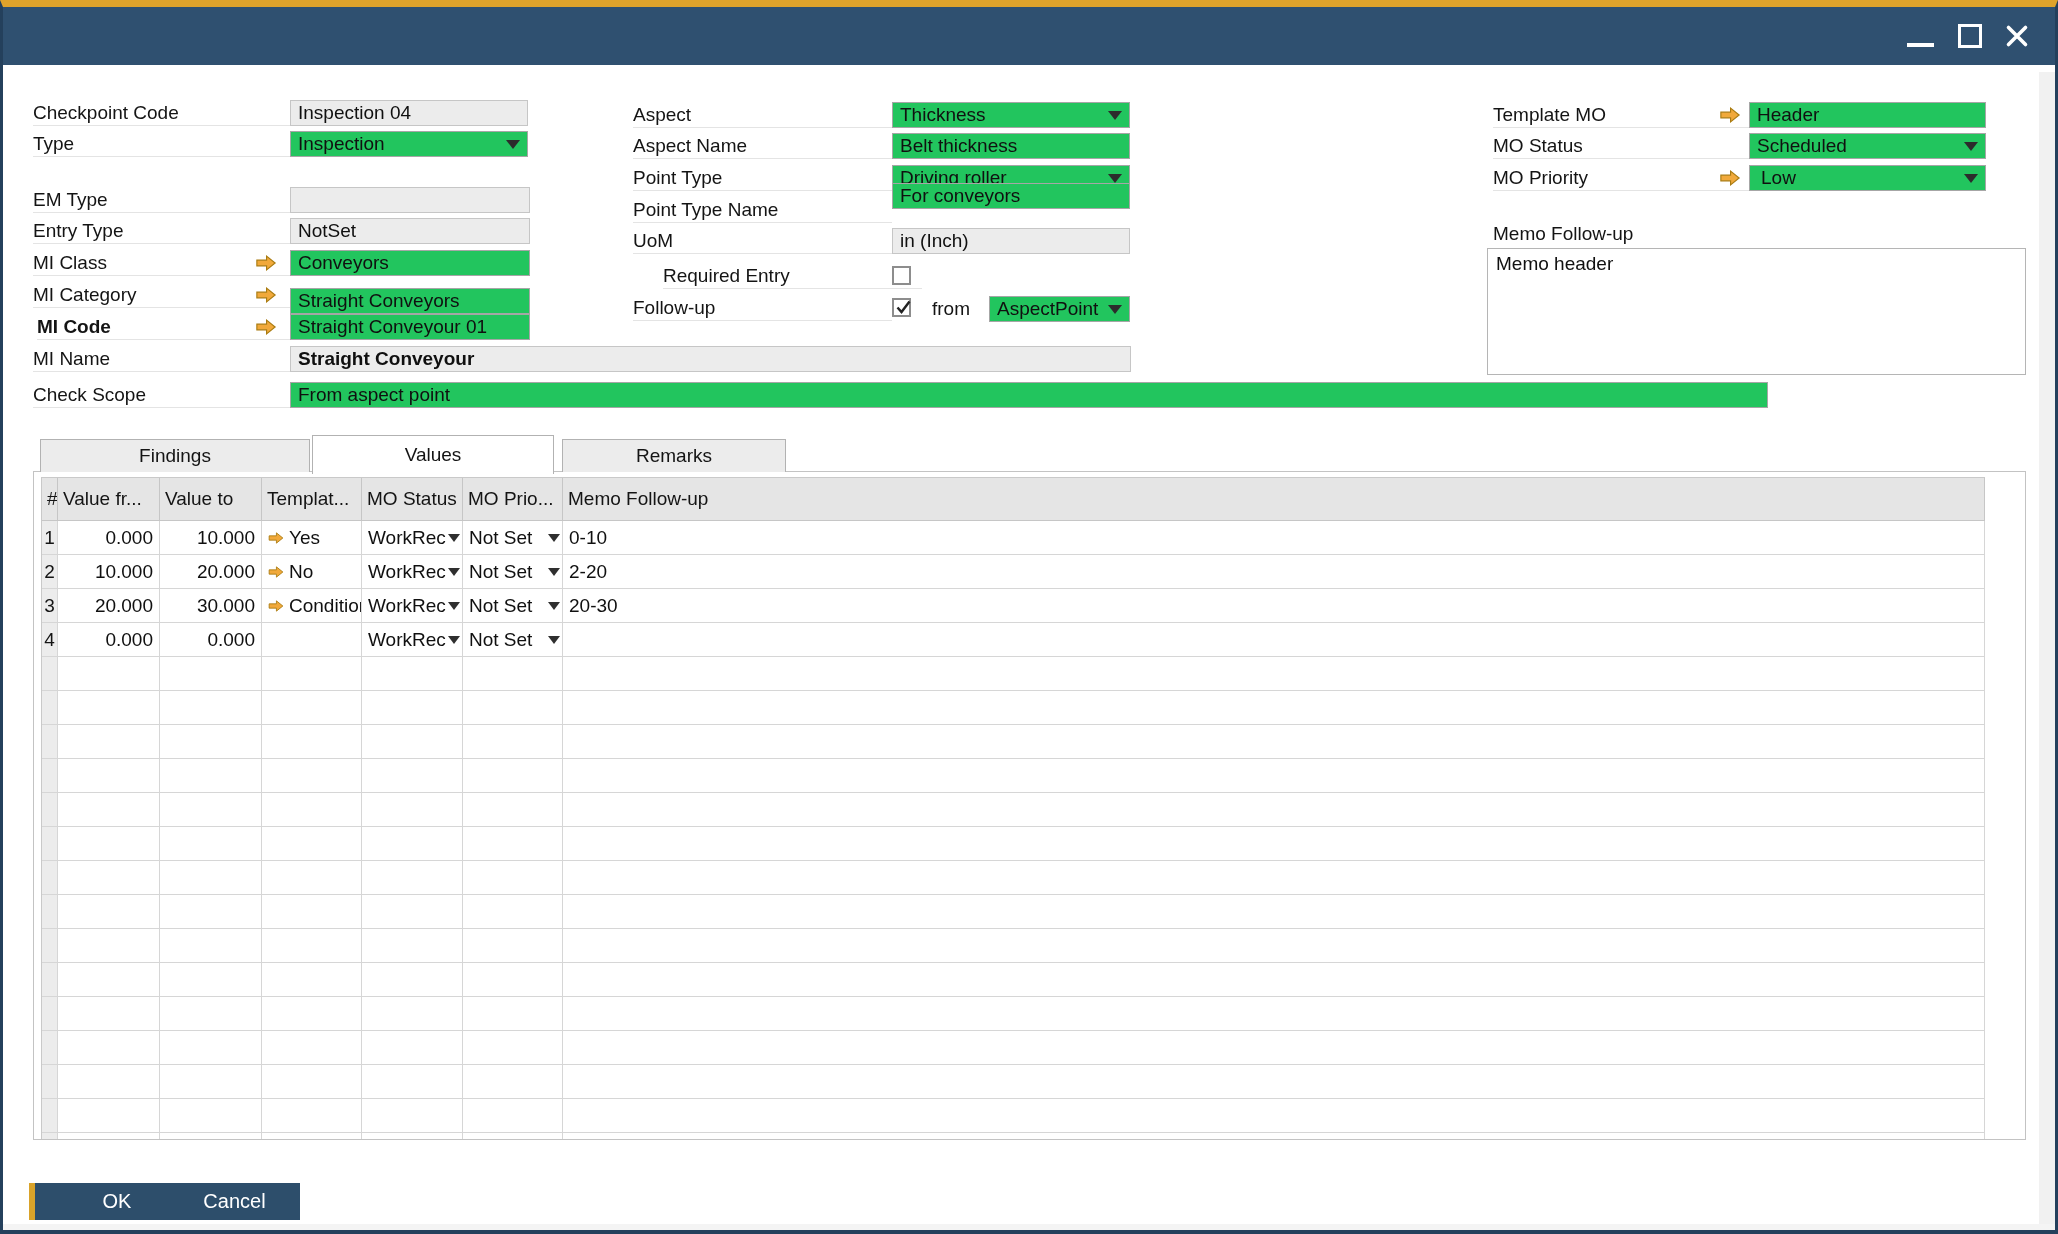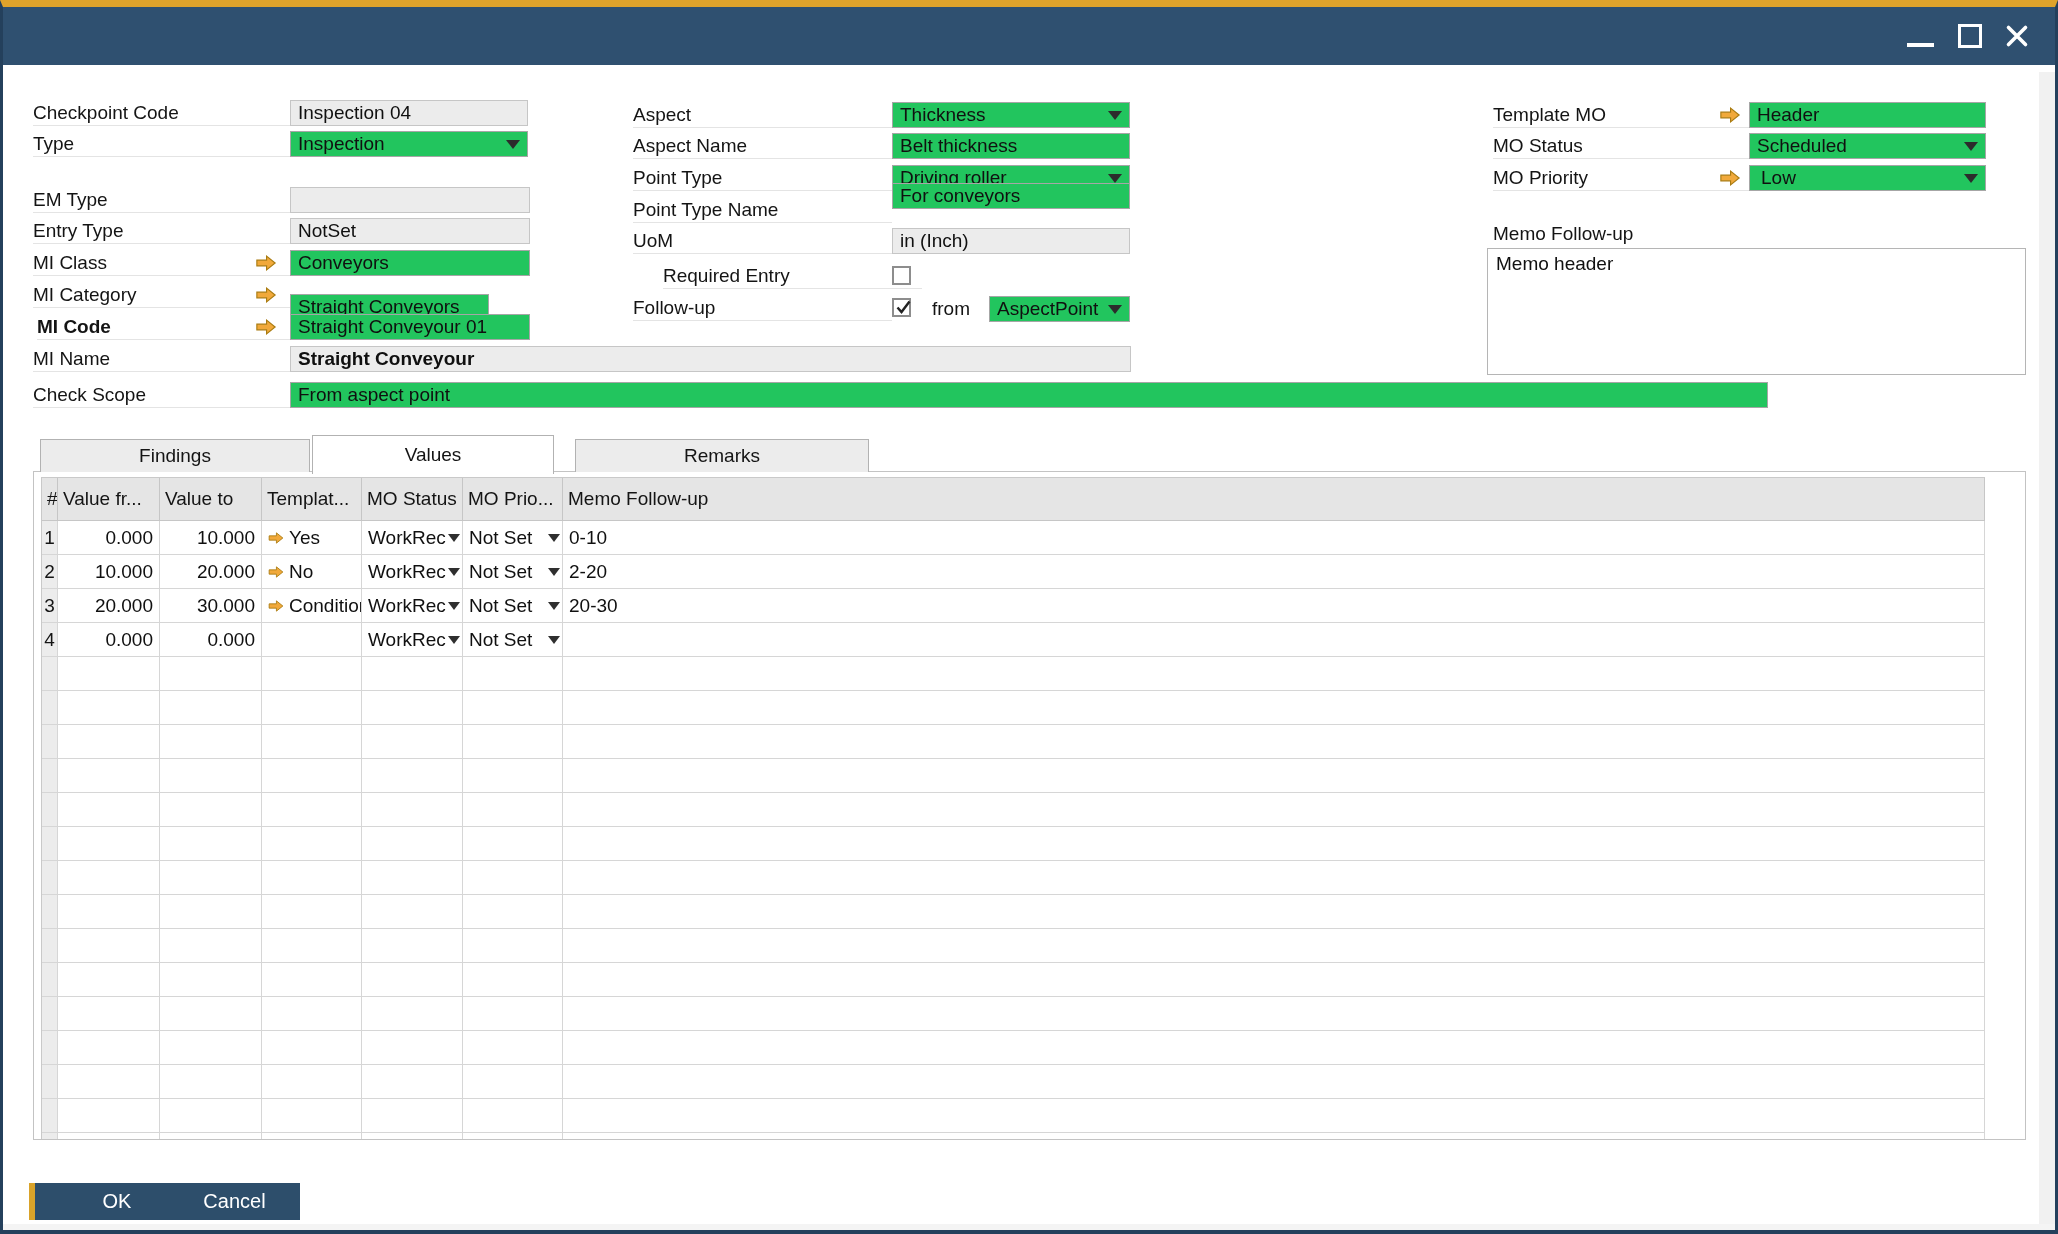--- a/index.html
+++ b/index.html
@@ -83,21 +83,21 @@
   <div class="label" style="left:30px;top:243px;width:257px;">MI Class</div>
   <svg class="link-arrow" style="left:252px;top:248px;" viewBox="0 0 18 14">
       <path d="M1 4.5 H9.5 V1 L17 7 L9.5 13 V9.5 H1 Z" fill="#f1a93b" stroke="#a97b10" stroke-width="1"></path>
     </svg>
   <div class="field" style="left:287px;top:243px;width:240px;">Conveyors</div>
 
   <div class="label" style="left:30px;top:275px;width:257px;">MI Category</div>
   <svg class="link-arrow" style="left:252px;top:280px;" viewBox="0 0 18 14">
       <path d="M1 4.5 H9.5 V1 L17 7 L9.5 13 V9.5 H1 Z" fill="#f1a93b" stroke="#a97b10" stroke-width="1"></path>
     </svg>
-  <div class="field" style="left:287px;top:287px;width:199px;">Straight Conveyors</div>
+  <div class="field" style="left:287px;top:281px;width:240px;">Straight Conveyors</div>
 
   <div class="label" style="left:34px;top:307px;width:257px;font-weight:bold;">MI Code</div>
   <svg class="link-arrow" style="left:252px;top:312px;" viewBox="0 0 18 14">
       <path d="M1 4.5 H9.5 V1 L17 7 L9.5 13 V9.5 H1 Z" fill="#f1a93b" stroke="#a97b10" stroke-width="1"></path>
     </svg>
   <div class="field" style="left:287px;top:307px;width:240px;">Straight Conveyour 01</div>
 
   <div class="label" style="left:30px;top:339px;width:257px;">MI Name</div>
   <div class="field readonly" style="left:287px;top:339px;width:841px;font-weight:bold;">Straight Conveyour</div>
 
@@ -144,21 +144,21 @@
   <svg class="link-arrow" style="left:1716px;top:163px;" viewBox="0 0 18 14">
       <path d="M1 4.5 H9.5 V1 L17 7 L9.5 13 V9.5 H1 Z" fill="#f1a93b" stroke="#a97b10" stroke-width="1"></path>
     </svg>
   <div class="field dropdown" style="left:1746px;top:158px;width:237px;padding-left:11px;"><span>Low</span><span class="caret"></span></div>
 
   <div class="label no-line" style="left:1490px;top:214px;width:300px;">Memo Follow-up</div>
   <div class="memo-box" style="left:1484px;top:241px;width:539px;height:127px;">Memo header</div>
 
   <div class="tab" style="left:37px;width:270px;">Findings</div>
   <div class="tab active" style="left:309px;width:242px;">Values</div>
-  <div class="tab" style="left:572px;width:294px;">Remarks</div>
+  <div class="tab" style="left:559px;width:224px;">Remarks</div>
 
   <div class="panel"></div>
 
   <div class="grid">
     <div class="grid-row">
       <div class="hcell c0">#</div>
       <div class="hcell c1">Value fr...</div>
       <div class="hcell c2">Value to</div>
       <div class="hcell c3">Templat...</div>
       <div class="hcell c4">MO Status</div>

